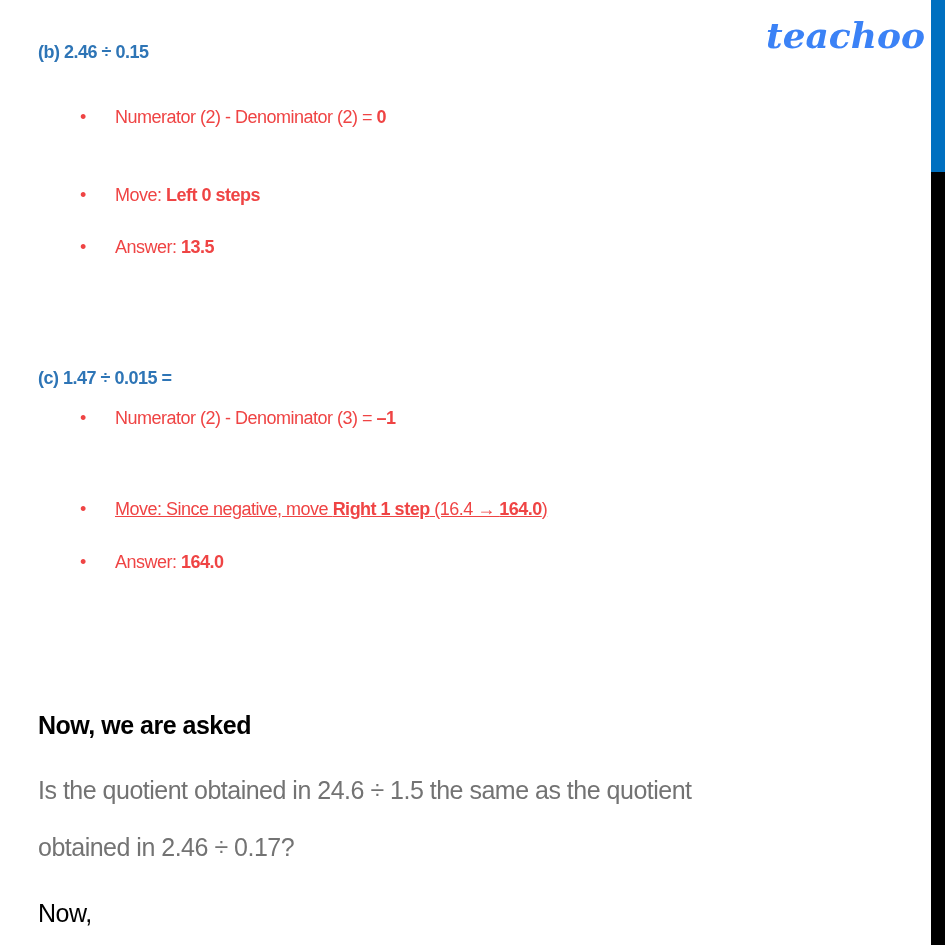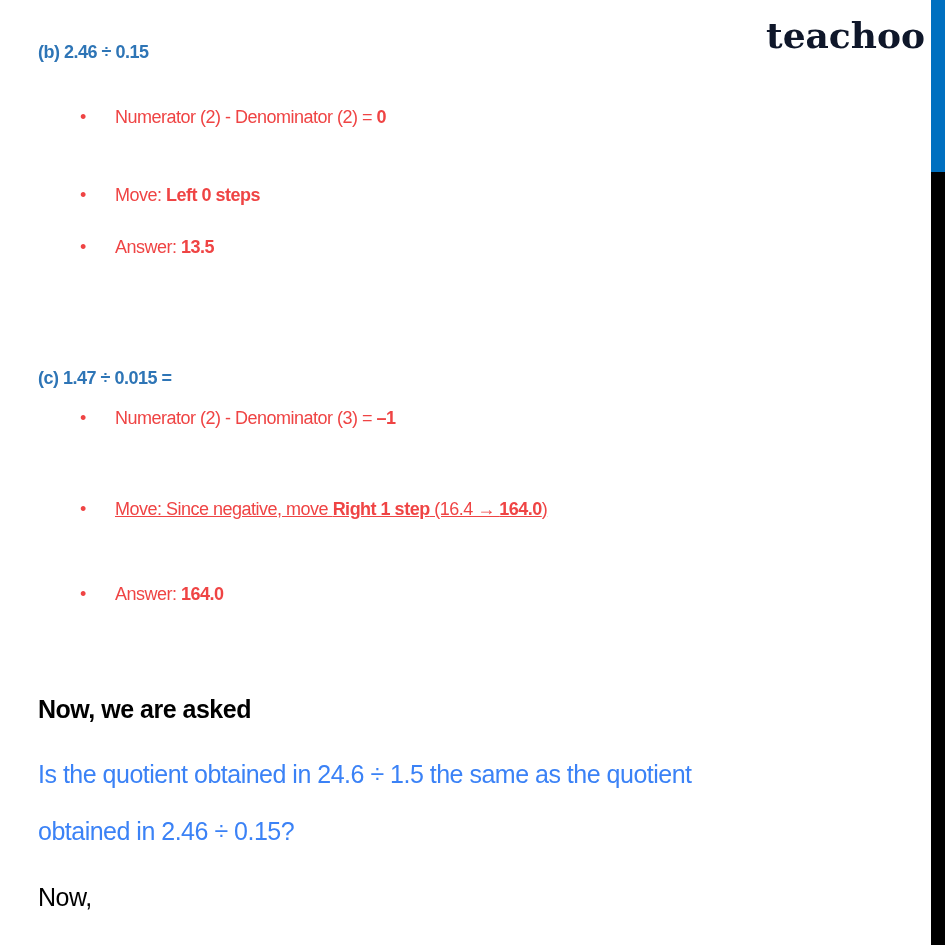--- a/index.html
+++ b/index.html
@@ -6,37 +6,37 @@
     body {
       width: 945px; height: 945px; position: relative; overflow: hidden;
       background: #ffffff;
       font-family: "Liberation Sans", "DejaVu Sans", sans-serif;
       color: #000;
     }
     .sidebar-blue { position: absolute; left: 931px; top: 0; width: 14px; height: 172px; background: #0070c0; }
     .sidebar-black { position: absolute; left: 931px; top: 172px; width: 14px; height: 773px; background: #000; }
     .logo {
       position: absolute; left: 766px; top: 14px;
-      font-family: "DejaVu Serif", serif; font-weight: bold;
-      font-size: 36px; letter-spacing: 0px; color: #0f172a;
+      font-family: "DejaVu Serif", serif; font-style: italic; font-weight: bold;
+      font-size: 36px; letter-spacing: 0px; color: #3b82f6;
     }
     .heading {
       position: absolute; left: 38px; font-size: 18px; font-weight: bold; color: #2e75b6;
       letter-spacing: -0.5px;
     }
     .bullet {
       position: absolute; left: 80px; font-size: 18px; color: #ef4444; letter-spacing: -0.5px;
       white-space: nowrap;
     }
     .bullet .dot { display: inline-block; width: 35px; }
     .bold { font-weight: bold; }
     .plain {
-      position: absolute; left: 38px; font-size: 25px; color: #000; letter-spacing: -0.5px; white-space: nowrap;
+      position: absolute; left: 38px; font-size: 25px; color: #000; letter-spacing: -0.5px; white-space: nowrap; margin-top: 16px;
     }
-    .blue { color: #3b82f6; }
+    .blue { color: #737373; }
   </style>
 </head>
 <body>
 
 <div class="sidebar-blue"></div>
 <div class="sidebar-black"></div>
 
 <div class="logo">teachoo</div>
 
 <div class="heading" style="top:42px;">(b) 2.46 ÷ 0.15</div>
@@ -52,20 +52,20 @@
 </div>
 
 <div class="heading" style="top:368px;">(c) 1.47 ÷ 0.015 =</div>
 
 <div class="bullet" style="top:408px;">
   <span class="dot">•</span><span>Numerator (2) - Denominator (3) = </span><span class="bold">–1</span>
 </div>
 <div class="bullet" style="top:499px;text-decoration:underline;">
   <span class="dot">•</span><span>Move: Since negative, move </span><span class="bold">Right 1 step</span><span> (16.4 → </span><span class="bold">164.0</span><span>)</span>
 </div>
-<div class="bullet" style="top:584px;">
+<div class="bullet" style="top:552px;">
   <span class="dot">•</span><span>Answer: </span><span class="bold">164.0</span>
 </div>
 
 <div class="plain bold" style="top:695px;">Now, we are asked</div>
 <div class="plain blue" style="top:760px;">Is the quotient obtained in 24.6 ÷ 1.5 the same as the quotient</div>
-<div class="plain blue" style="top:817px;">obtained in 2.46 ÷ 0.15?</div>
+<div class="plain blue" style="top:817px;">obtained in 2.46 ÷ 0.17?</div>
 <div class="plain" style="top:883px;">Now,</div>
 
 </body></html>

